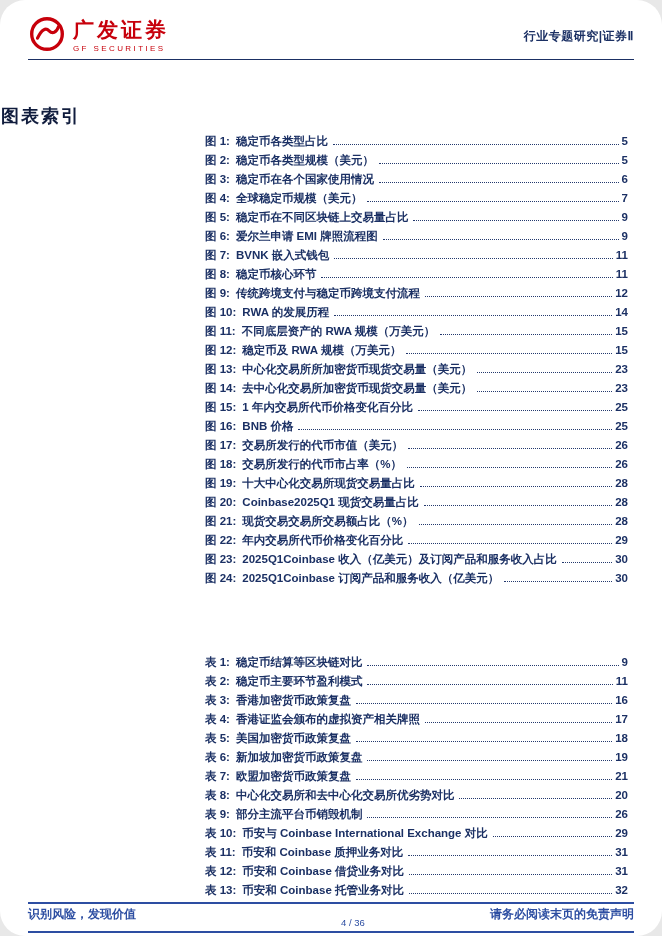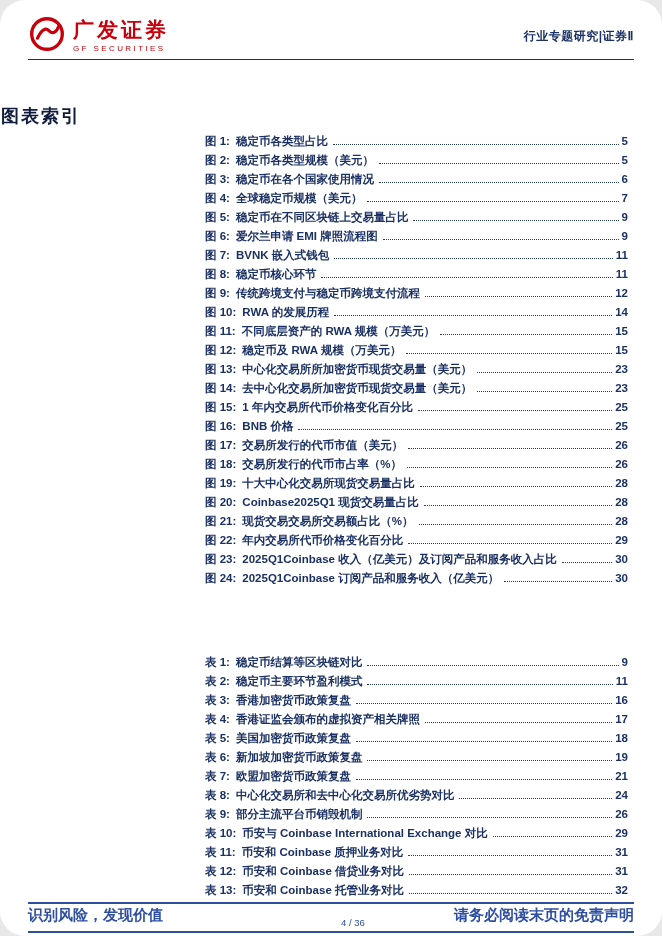--- a/index.html
+++ b/index.html
@@ -50,21 +50,21 @@
     margin:0 3px 0 5px;
   }
   .toc-page{white-space:nowrap;text-align:right;}
   
   .footer-rule-top{
     position:absolute;top:902px;left:28px;right:28px;height:1.5px;background:#2d4ea2;
   }
   .footer-row{
     position:absolute;top:906px;left:28px;right:28px;
     display:flex;justify-content:space-between;
-    font-size:15px;color:#2d4ea2;font-weight:bold;
+    font-size:12px;color:#2d4ea2;font-weight:bold;
   }
   .footer-page{
     position:absolute;top:917px;left:0;width:100%;
     text-align:center;font-size:9.5px;color:#2d4ea2;margin-left:22px;
   }
   .footer-rule-bottom{
     position:absolute;top:931px;left:28px;right:28px;height:2px;background:#2d4ea2;
   }
 </style>
 </head>
@@ -278,21 +278,21 @@
       <div class="toc-row">
     <span class="toc-label">表 7:</span>
     <span class="toc-text">欧盟加密货币政策复盘</span>
     <span class="toc-dots"></span>
     <span class="toc-page">21</span>
   </div>
       <div class="toc-row">
     <span class="toc-label">表 8:</span>
     <span class="toc-text">中心化交易所和去中心化交易所优劣势对比</span>
     <span class="toc-dots"></span>
-    <span class="toc-page">24</span>
+    <span class="toc-page">20</span>
   </div>
       <div class="toc-row">
     <span class="toc-label">表 9:</span>
     <span class="toc-text">部分主流平台币销毁机制</span>
     <span class="toc-dots"></span>
     <span class="toc-page">26</span>
   </div>
       <div class="toc-row">
     <span class="toc-label">表 10:</span>
     <span class="toc-text">币安与 Coinbase International Exchange 对比</span>

